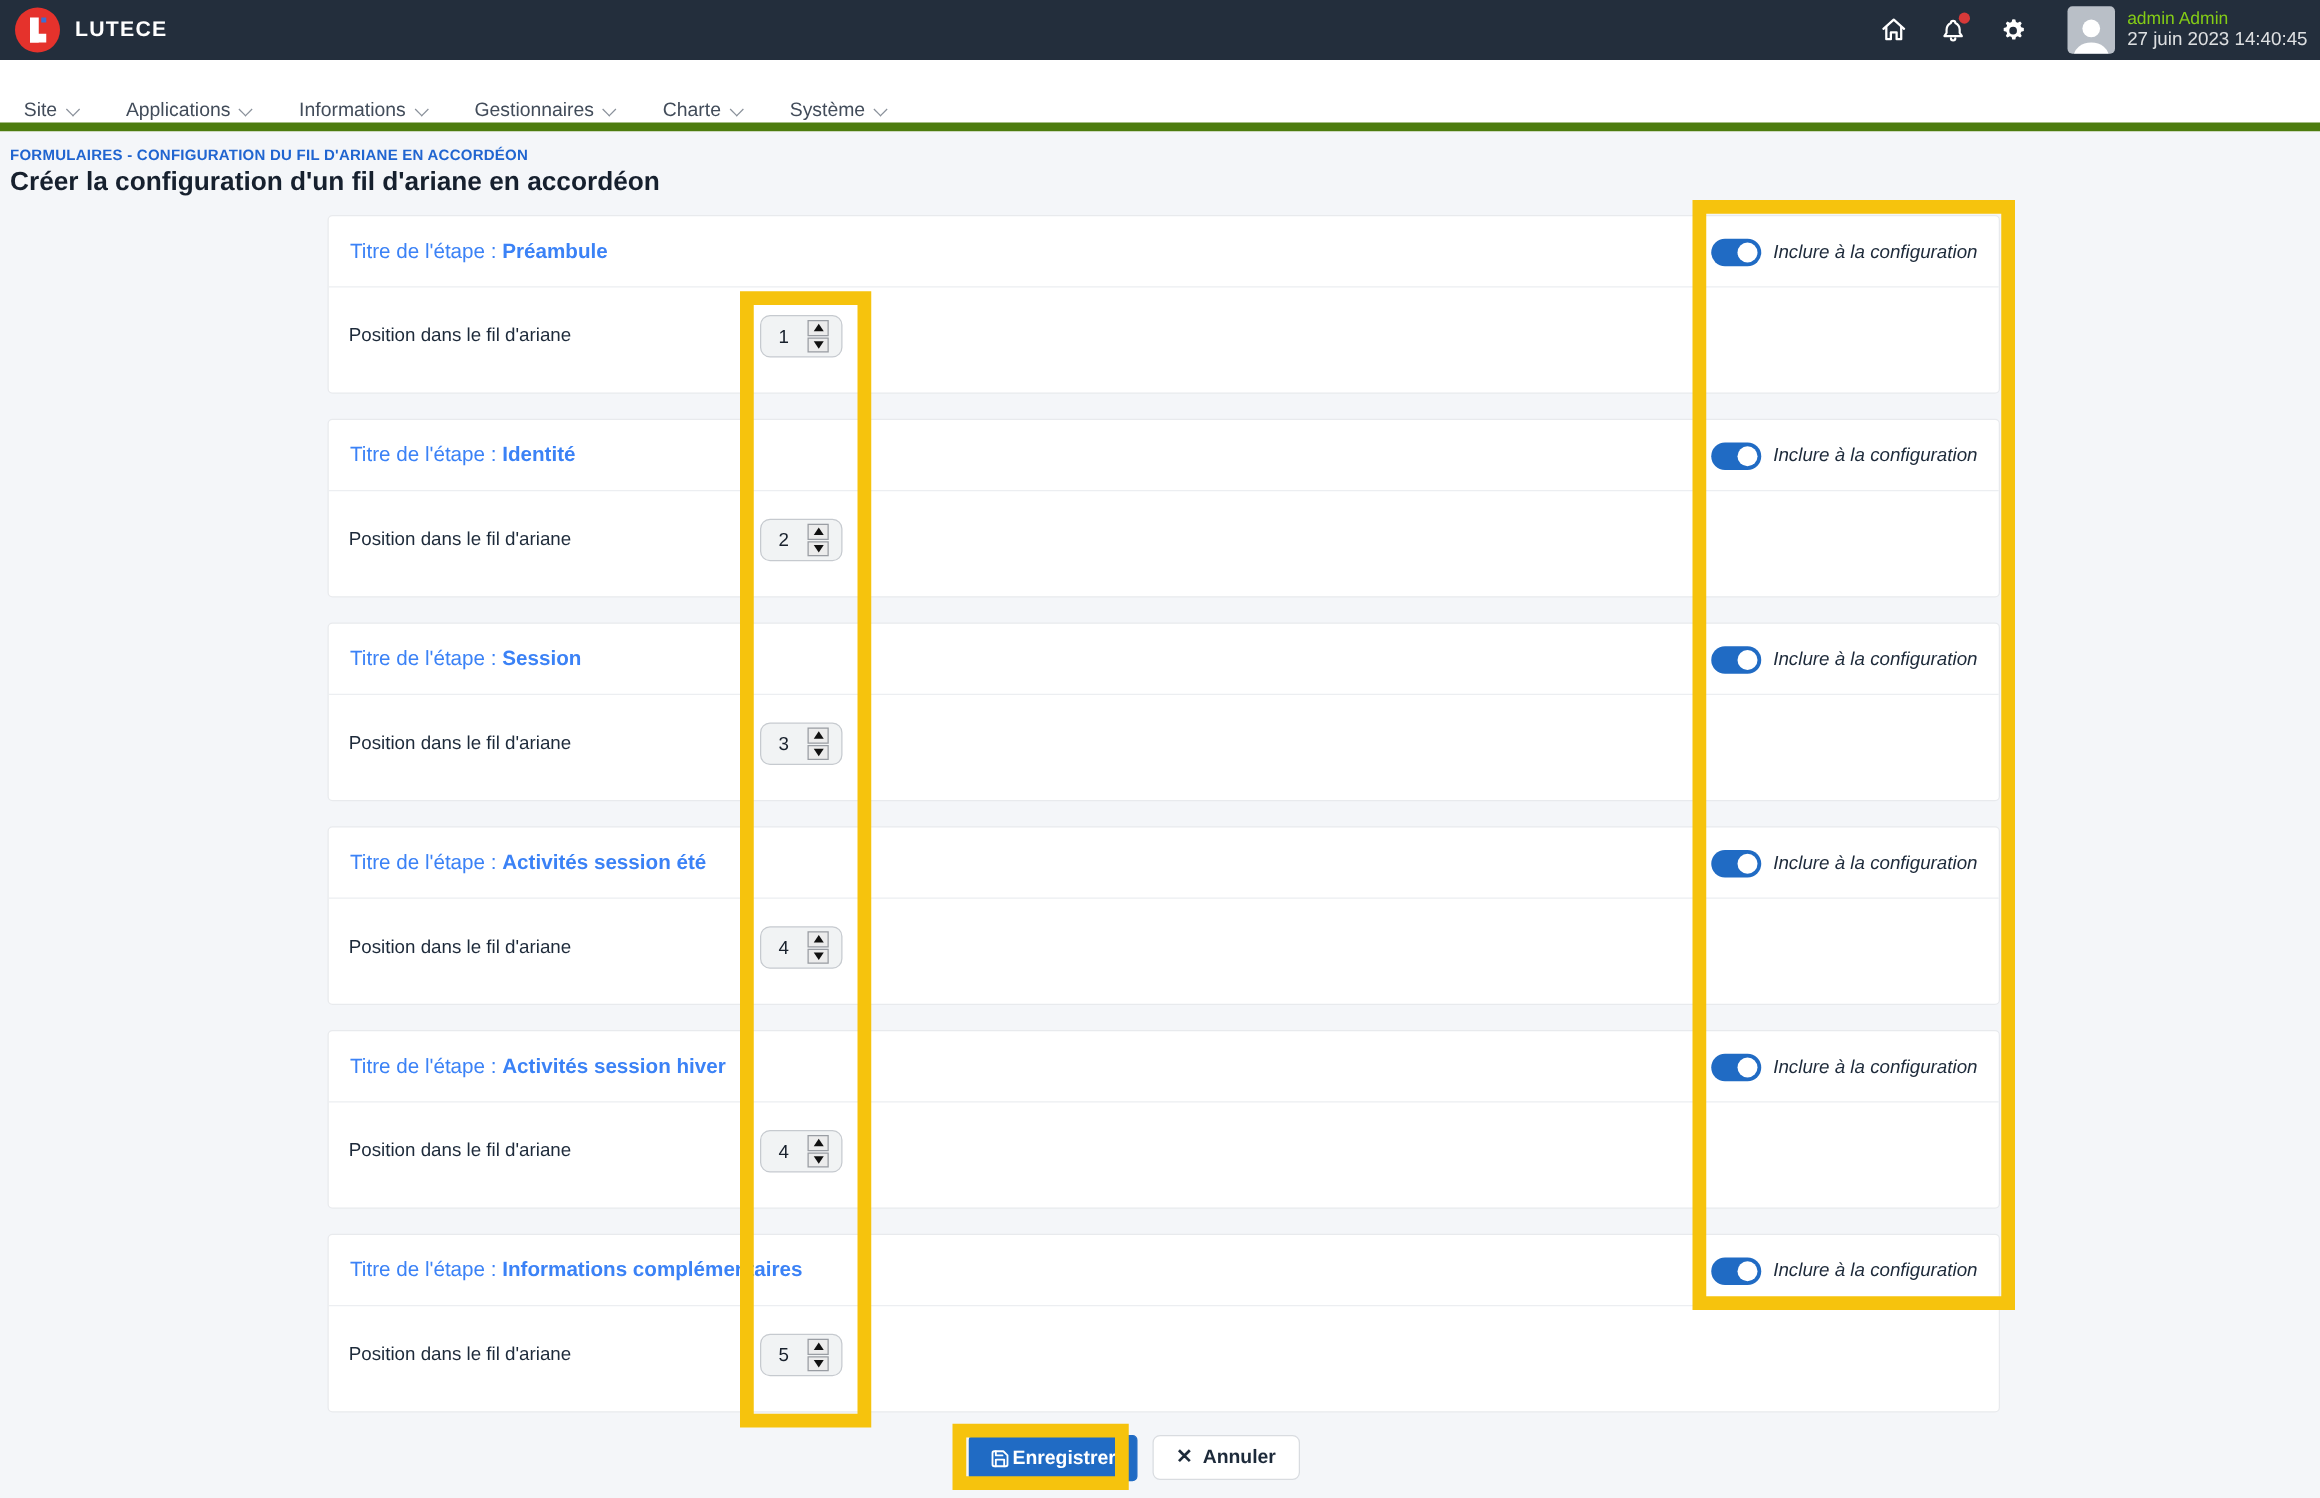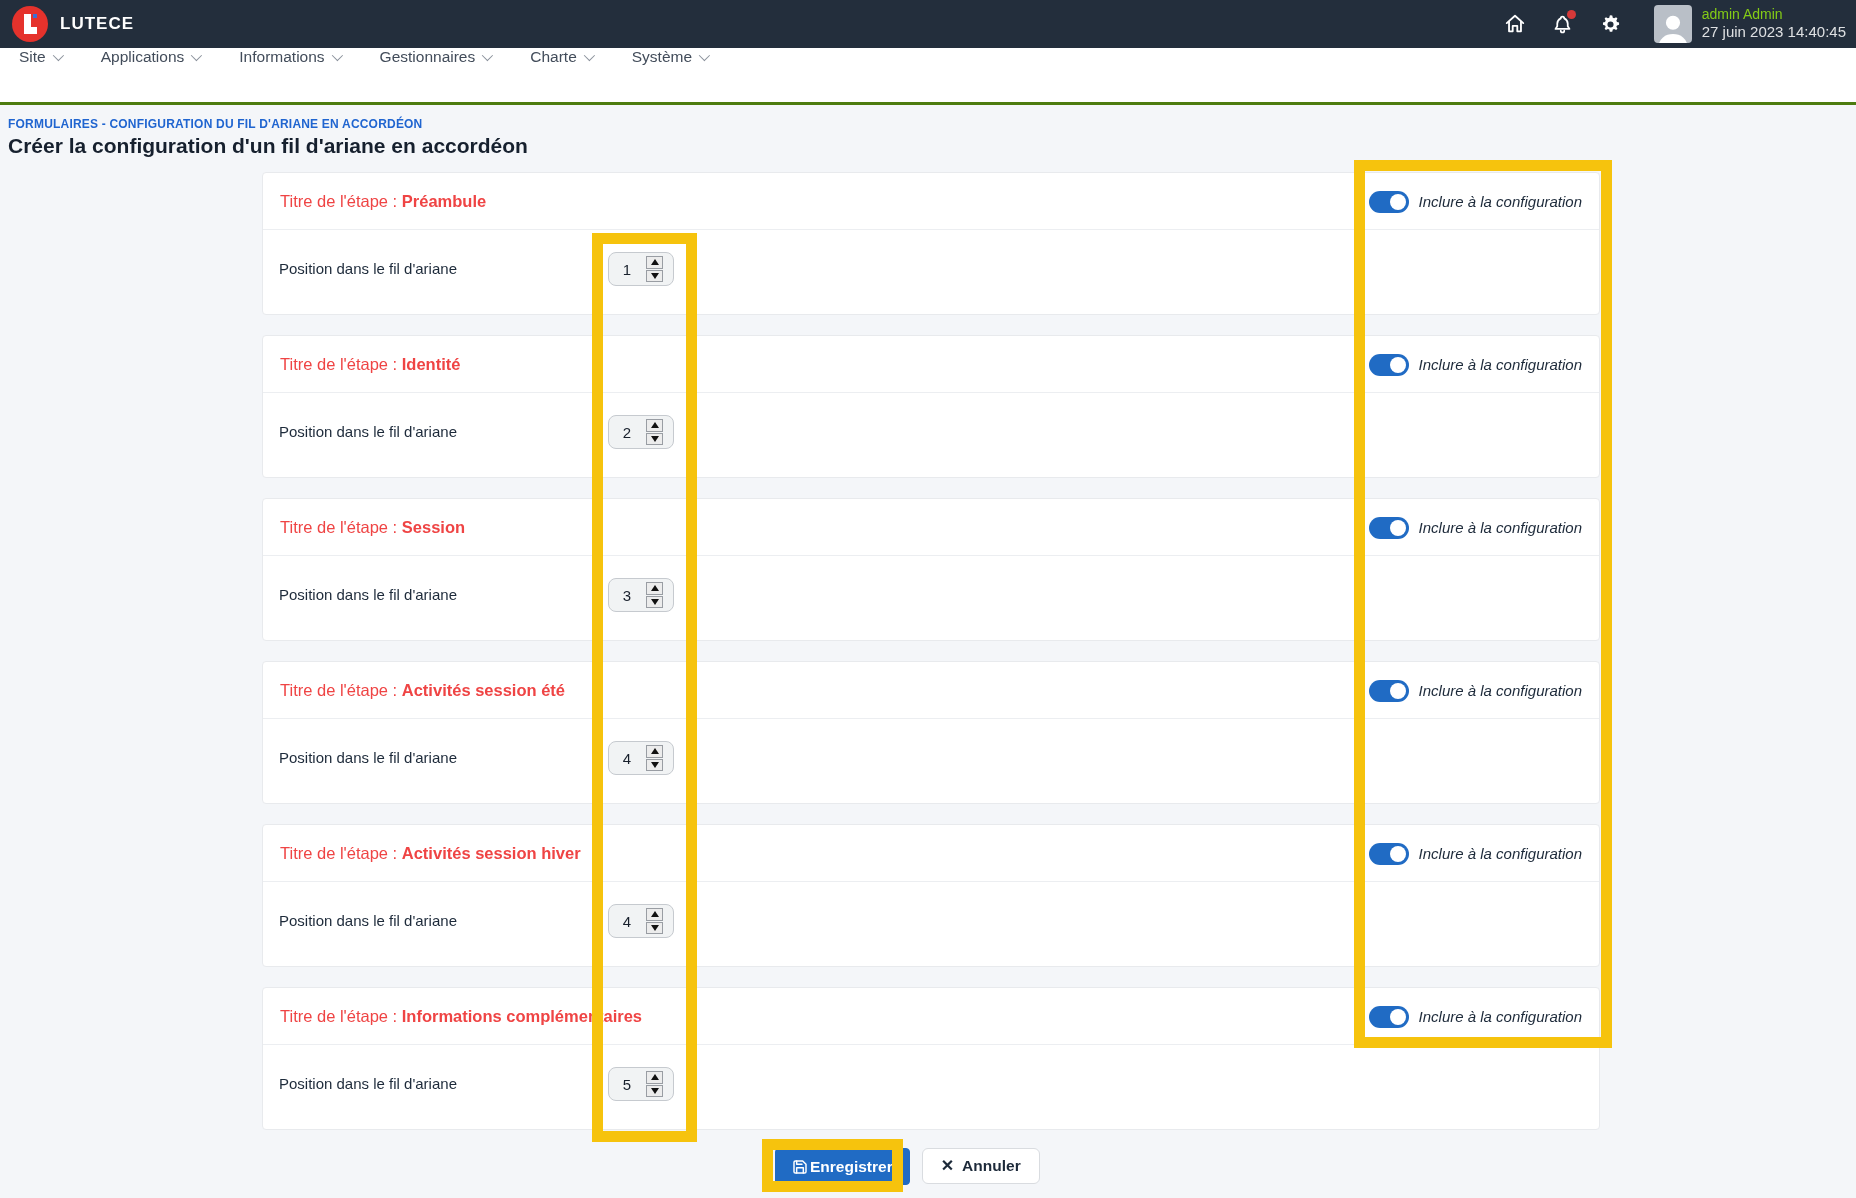--- a/index.html
+++ b/index.html
@@ -17,33 +17,33 @@
   .top-icon { width:22px; height:22px; position:relative; display:flex; align-items:center; justify-content:center; cursor:pointer; }
   .top-icon svg { display:block; }
   .bell-dot { position:absolute; top:-3px; right:-2px; width:9px; height:9px; border-radius:50%; background:#d63939; }
   .userbox { display:flex; align-items:center; gap:10px; margin-left:6px; }
   .avatar { width:38px; height:38px; border-radius:4px; background:#b9bfc7; display:flex; align-items:flex-end; justify-content:center; overflow:hidden; }
   .user-meta { display:flex; flex-direction:column; line-height:1.25; }
   .user-name { color:#84cc16; font-size:14px; }
   .user-date { color:rgba(255,255,255,0.85); font-size:15px; }
 
   
-  .menubar { position:absolute; top:48px; left:0; width:1856px; height:57px; background:#ffffff; border-bottom:3px solid #4d7c0f; display:flex; align-items:flex-start; padding-left:19px; gap:40px; z-index:4; }
+  .menubar { position:absolute; top:48px; left:0; width:1856px; height:57px; background:#ffffff; border-bottom:7px solid #4d7c0f; display:flex; align-items:flex-end; padding-left:19px; gap:40px; z-index:4; }
   .menu-item { display:flex; align-items:center; gap:7px; font-size:15.5px; color:#424c5a; cursor:pointer; }
   .chev { width:8px; height:8px; border-right:1.6px solid #8a919b; border-bottom:1.6px solid #8a919b; transform:rotate(45deg) translateY(-2px); }
 
   
   .breadcrumb { position:absolute; top:117px; left:8px; font-size:12px; font-weight:bold; color:#2065d0; letter-spacing:0.2px; }
   .page-title { position:absolute; top:134px; left:8px; font-size:21px; font-weight:bold; color:#16202e; }
 
   
   .cards { position:absolute; top:172px; left:262px; width:1338px; display:flex; flex-direction:column; gap:20px; }
   .card { background:#fff; border:1px solid #e8eaed; border-radius:4px; height:143px; position:relative; }
   .card-header { height:57px; border-bottom:1px solid #eceef1; display:flex; align-items:center; padding-left:17px; position:relative; }
-  .card-title { font-size:16.5px; color:#ef4444; }
+  .card-title { font-size:16.5px; color:#3b82f6; }
   .card-title b { font-weight:bold; }
   .toggle-group { position:absolute; right:17px; top:0; height:57px; display:flex; align-items:center; gap:10px; }
   .toggle { width:40px; height:22px; border-radius:11px; background:#206bc4; position:relative; cursor:pointer; flex:0 0 auto; }
   .toggle .knob { position:absolute; right:3px; top:3px; width:16px; height:16px; border-radius:50%; background:#fff; }
   .toggle-label { font-size:15px; color:#1d2a3a;font-style:italic; }
   .card-body { position:relative; height:85px; }
   .pos-label { position:absolute; left:16px; top:30px; font-size:15px; color:#1d2a3a; }
   .spinner-wrap { position:absolute; left:345px; top:22px; width:66px; height:34px; background:#f1f3f4; border:1px solid #c6cacf; border-radius:8px; display:flex; align-items:center; }
   .spinner-input { width:36px; height:30px; border:none; background:transparent; text-align:center; font-size:15px; color:#18202c; font-family:"Liberation Sans", sans-serif; outline:none; }
   .spin-btns { width:17px; height:26px; display:flex; flex-direction:column; gap:1px; margin-left:1px; }

